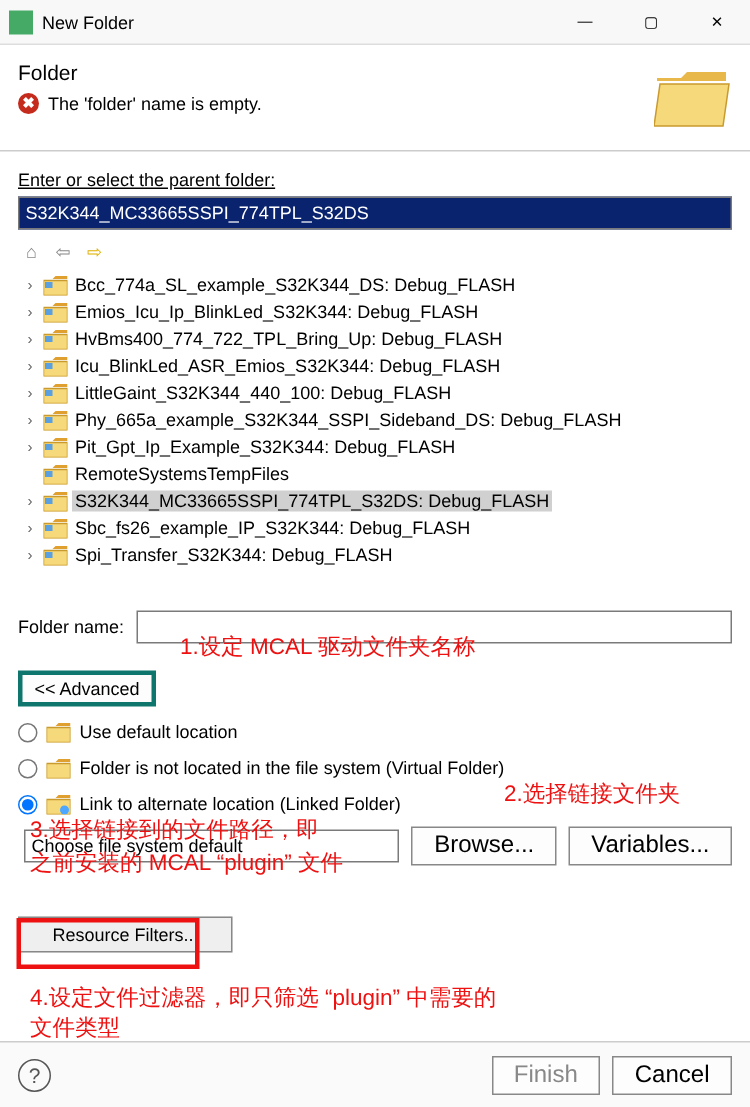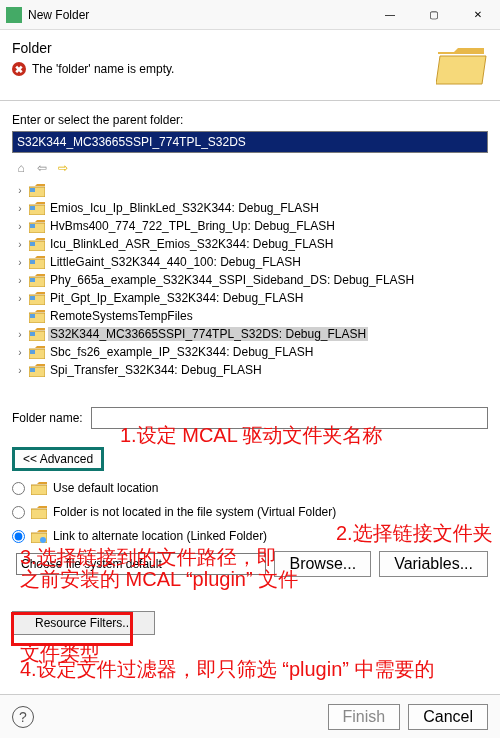--- a/index.html
+++ b/index.html
@@ -9,21 +9,21 @@
   .titlebar-text { flex: 1; font-size: 12px; }
   .winbtn { width: 44px; height: 30px; display: flex; align-items: center; justify-content: center; font-family: "Segoe MDL2 Assets", sans-serif; font-size: 10px; }
   .header { padding: 10px 12px 14px 12px; background: #fff; display: flex; align-items: flex-start; position: relative; }
   .header-left { flex: 1; }
   .header-title { font-size: 14px; font-weight: normal; margin-bottom: 6px; }
   .header-msg { display: flex; align-items: center; gap: 6px; }
   .err-icon { width: 14px; height: 14px; border-radius: 50%; background: #c42b1c; color: #fff; display: flex; align-items: center; justify-content: center; font-size: 10px; font-weight: bold; }
   .folder-big { width: 52px; height: 42px; margin-top: 4px; }
   .sep { height: 1px; background: #ccc; margin: 0; }
   .body { padding: 12px; }
-  .label-row { margin-bottom: 4px; }
+  .label-row { margin-bottom: 4px; text-decoration: underline; }
   .text-input { width: 100%; border: 1px solid #7a7a7a; padding: 3px 4px; font-size: 12px; font-family: inherit; }
   .text-input.sel { background: #0a236e; color: #fff; }
   .crumb-bar { margin-top: 6px; display: flex; gap: 3px; align-items: center; }
   .cb-btn { width: 18px; height: 18px; display: inline-flex; align-items: center; justify-content: center; color: #888; }
   .cb-btn.act { color: #e0b000; }
   .tree { margin-top: 4px; height: 212px; overflow: auto; border: none; }
   .tree-row { display: flex; align-items: center; height: 18px; padding-left: 2px; white-space: nowrap; }
   .tree-row.seln .tree-label { background: #d0d0d0; }
   .twisty { width: 12px; text-align: center; color: #666; font-size: 10px; }
   .tfi { width: 16px; height: 14px; margin: 0 3px; }
@@ -32,21 +32,21 @@
   .fname-row input { flex: 1; }
   .adv-btn { margin-top: 18px; border: 3px solid #0f766e; background: #fdfdfd; padding: 2px 8px; font-size: 12px; }
   .radio-row { display: flex; align-items: center; gap: 6px; margin-top: 10px; }
   .radio-row input { margin: 0; }
   .rfi { width: 16px; height: 14px; }
   .link-controls { display: flex; gap: 8px; margin-top: 8px; margin-left: 4px; align-items: center; }
   .btn { border: 1px solid #888; background: #fdfdfd; padding: 3px 14px; font-size: 16px; min-width: 72px; }
   .path-input { flex: 1; }
   .rf-btn { margin-top: 34px; border: 1px solid #888; padding: 4px 22px; font-size: 12px; }
   .rf-highlight { position: absolute; border: 3px solid #e11; pointer-events: none; }
-  .annot { position: absolute; color: #e11; font-size: 20px; font-weight: 500; pointer-events: none; white-space: nowrap; }
+  .annot { position: absolute; color: #e11; font-size: 15px; font-weight: 500; pointer-events: none; white-space: nowrap; }
   .footer { position: absolute; bottom: 0; left: 0; right: 0; height: 44px; border-top: 1px solid #ccc; display: flex; align-items: center; padding: 0 12px; gap: 8px; background: #fafafa; }
   .footer .spacer { flex: 1; }
   .help-icon { width: 22px; height: 22px; border: 1.5px solid #555; border-radius: 50%; display: flex; align-items: center; justify-content: center; color: #555; font-size: 14px; }
   .btn-finish { color: #888; }
 </style>
 </head>
 <body>
 
 <div class="titlebar">
   <div class="titlebar-icon"></div>
@@ -82,20 +82,21 @@
   </div>
 
   <div class="tree" id="tree">
       <div class="tree-row">
         <span class="twisty">›</span>
         <svg class="tfi" viewBox="0 0 16 14">
           <path d="M0 3h6l2-2h8v2H0z" fill="#e0a030"></path>
           <path d="M0 4h16v10H0z" fill="#f6d97a" stroke="#c99a2e"></path>
           <rect x="1" y="5" width="5" height="4" fill="#5aa0e0"></rect>
         </svg>
+        <span class="tree-label">Bcc_774a_SL_example_S32K344_DS: Debug_FLASH</span>
       </div>
       <div class="tree-row">
         <span class="twisty">›</span>
         <svg class="tfi" viewBox="0 0 16 14">
           <path d="M0 3h6l2-2h8v2H0z" fill="#e0a030"></path>
           <path d="M0 4h16v10H0z" fill="#f6d97a" stroke="#c99a2e"></path>
           <rect x="1" y="5" width="5" height="4" fill="#5aa0e0"></rect>
         </svg>
         <span class="tree-label">Emios_Icu_Ip_BlinkLed_S32K344: Debug_FLASH</span>
       </div>
@@ -224,20 +225,20 @@
   <button class="rf-btn">Resource Filters...</button>
 </div>
 
 <div class="rf-highlight" style="left:11px; top:612px; width:122px; height:34px;"></div>
 
 <div class="annot" style="left:120px; top:422px;">1.设定 MCAL 驱动文件夹名称</div>
 <div class="annot" style="left:336px; top:520px;">2.选择链接文件夹</div>
 <div class="annot" style="left:20px; top:544px;">3.选择链接到的文件路径，即</div>
 <div class="annot" style="left:20px; top:566px;">之前安装的 MCAL “plugin” 文件</div>
 <div class="annot" style="left:20px; top:656px;">4.设定文件过滤器，即只筛选 “plugin” 中需要的</div>
-<div class="annot" style="left:20px; top:640px;">文件类型</div>
+<div class="annot" style="left:20px; top:676px;">文件类型</div>
 
 <div class="footer">
   <div class="help-icon">?</div>
   <div class="spacer"></div>
   <button class="btn btn-finish">Finish</button>
   <button class="btn">Cancel</button>
 </div>
 
 </body></html>

